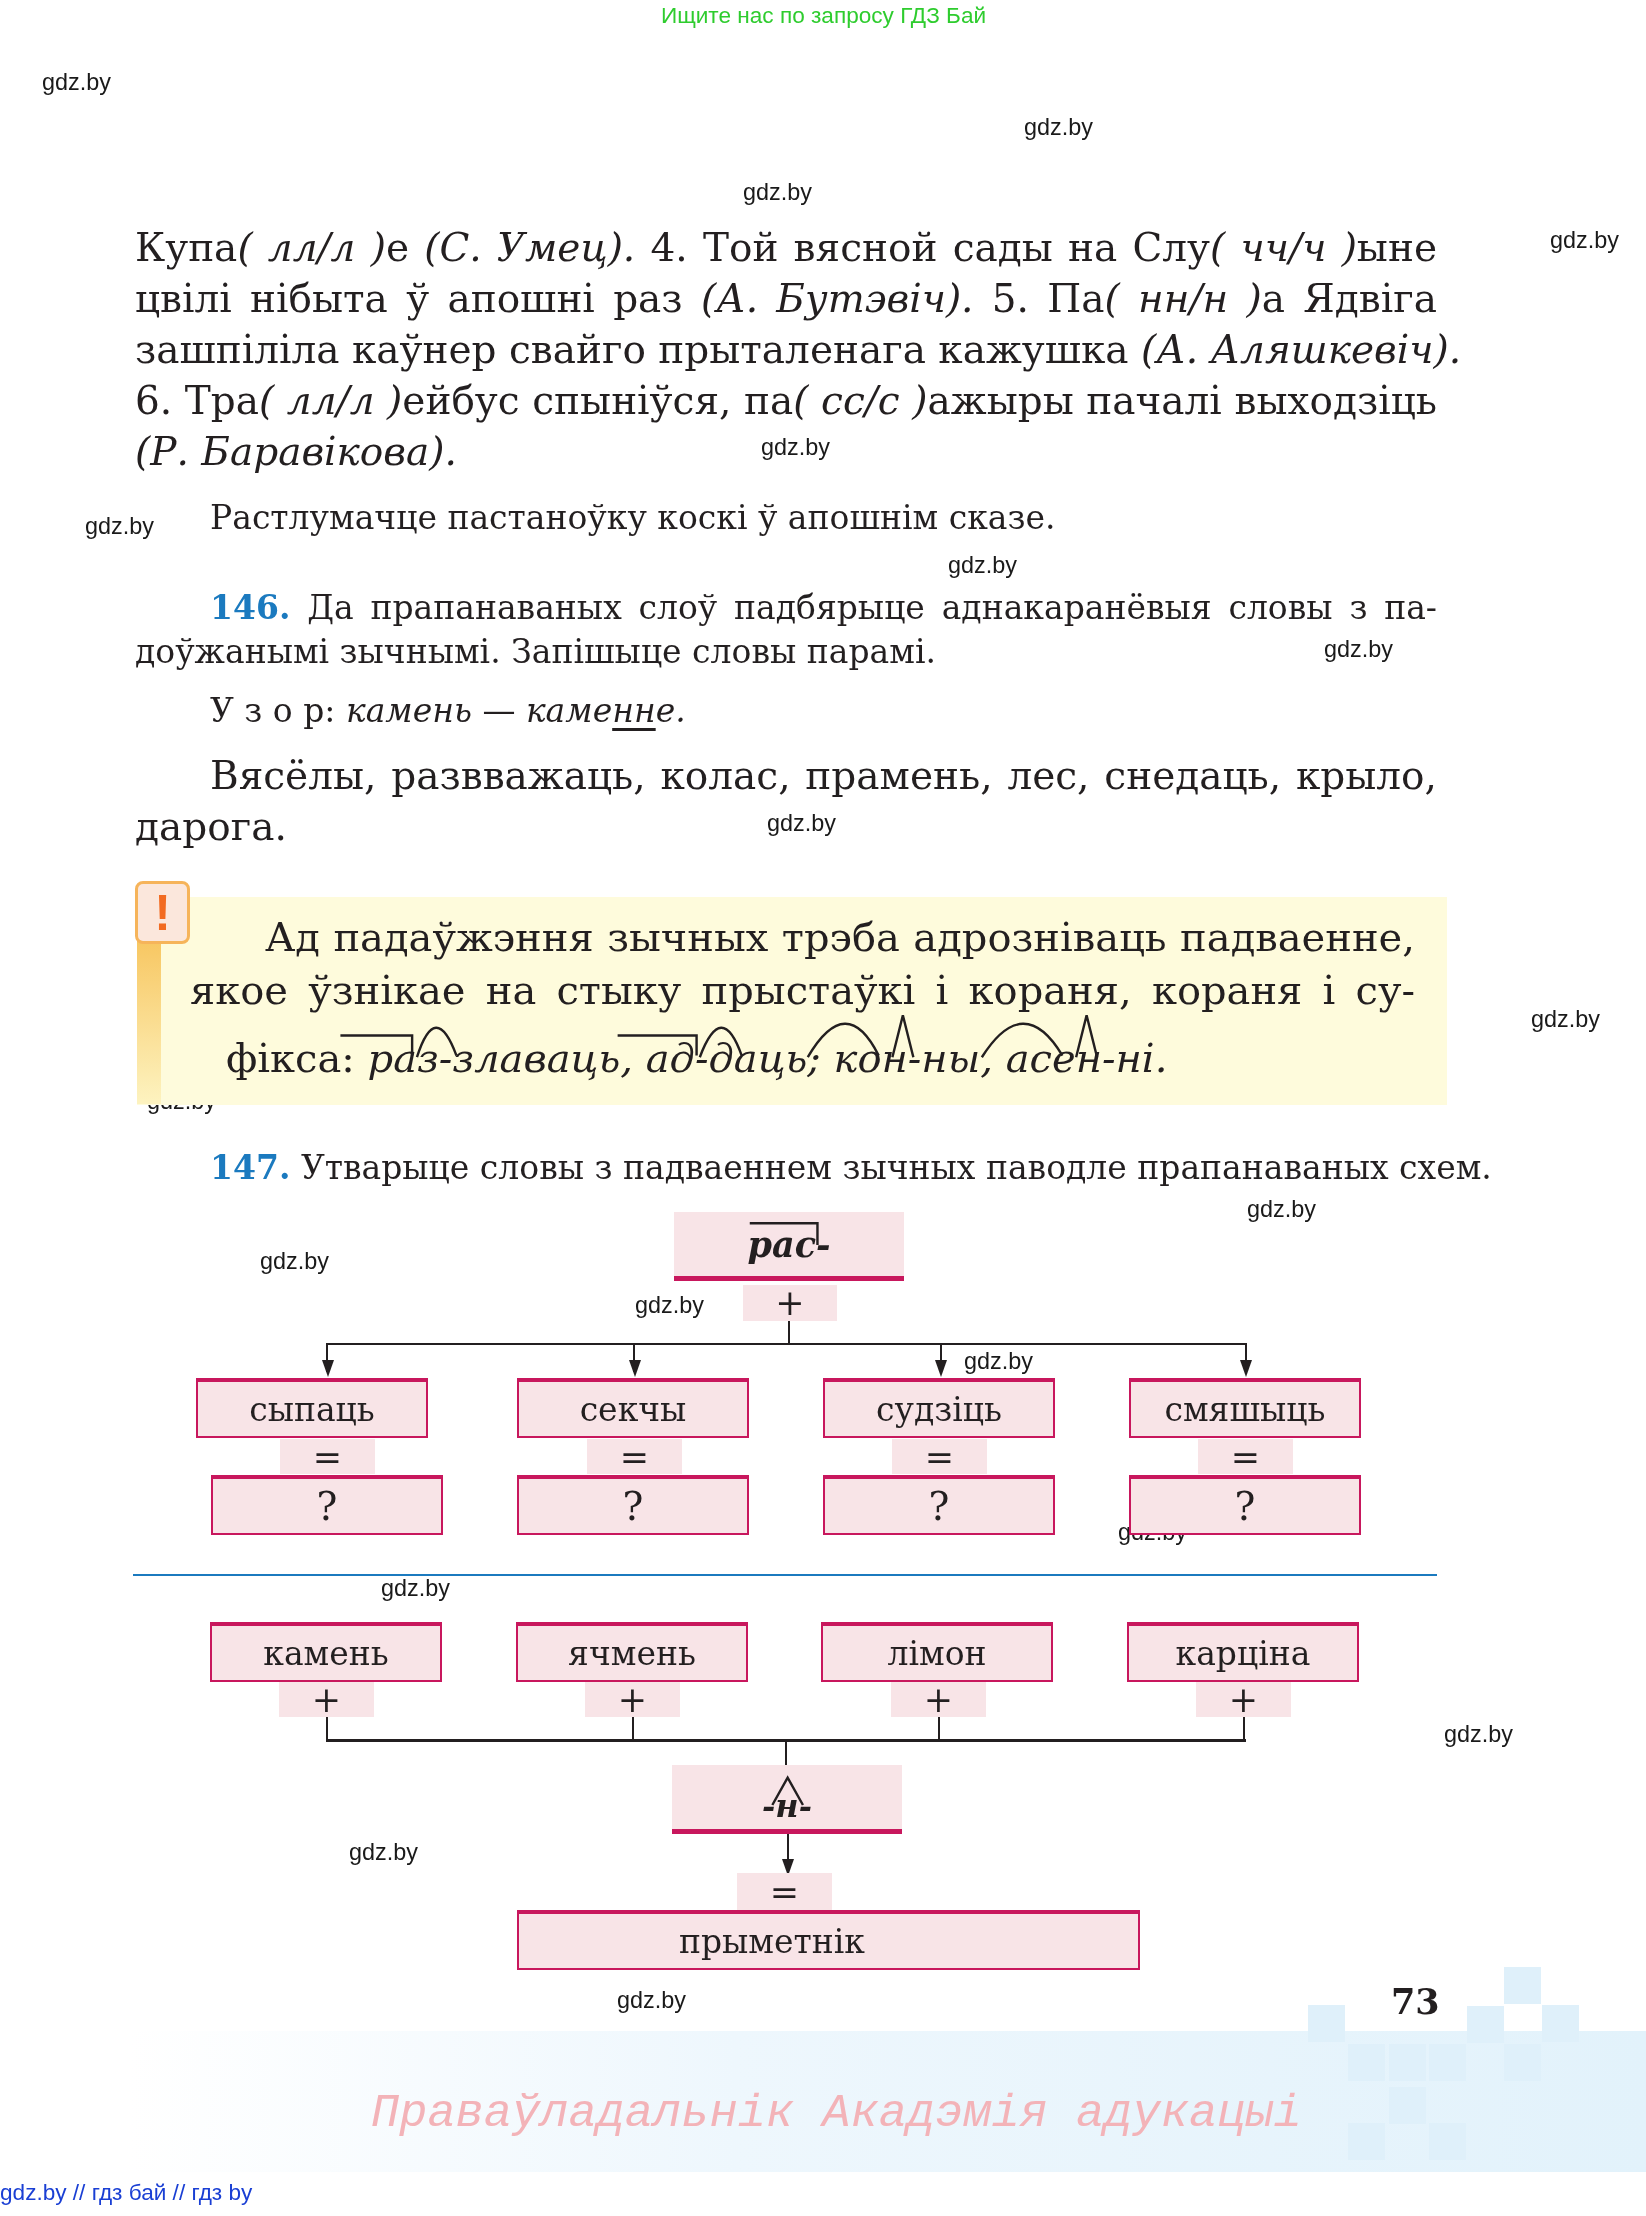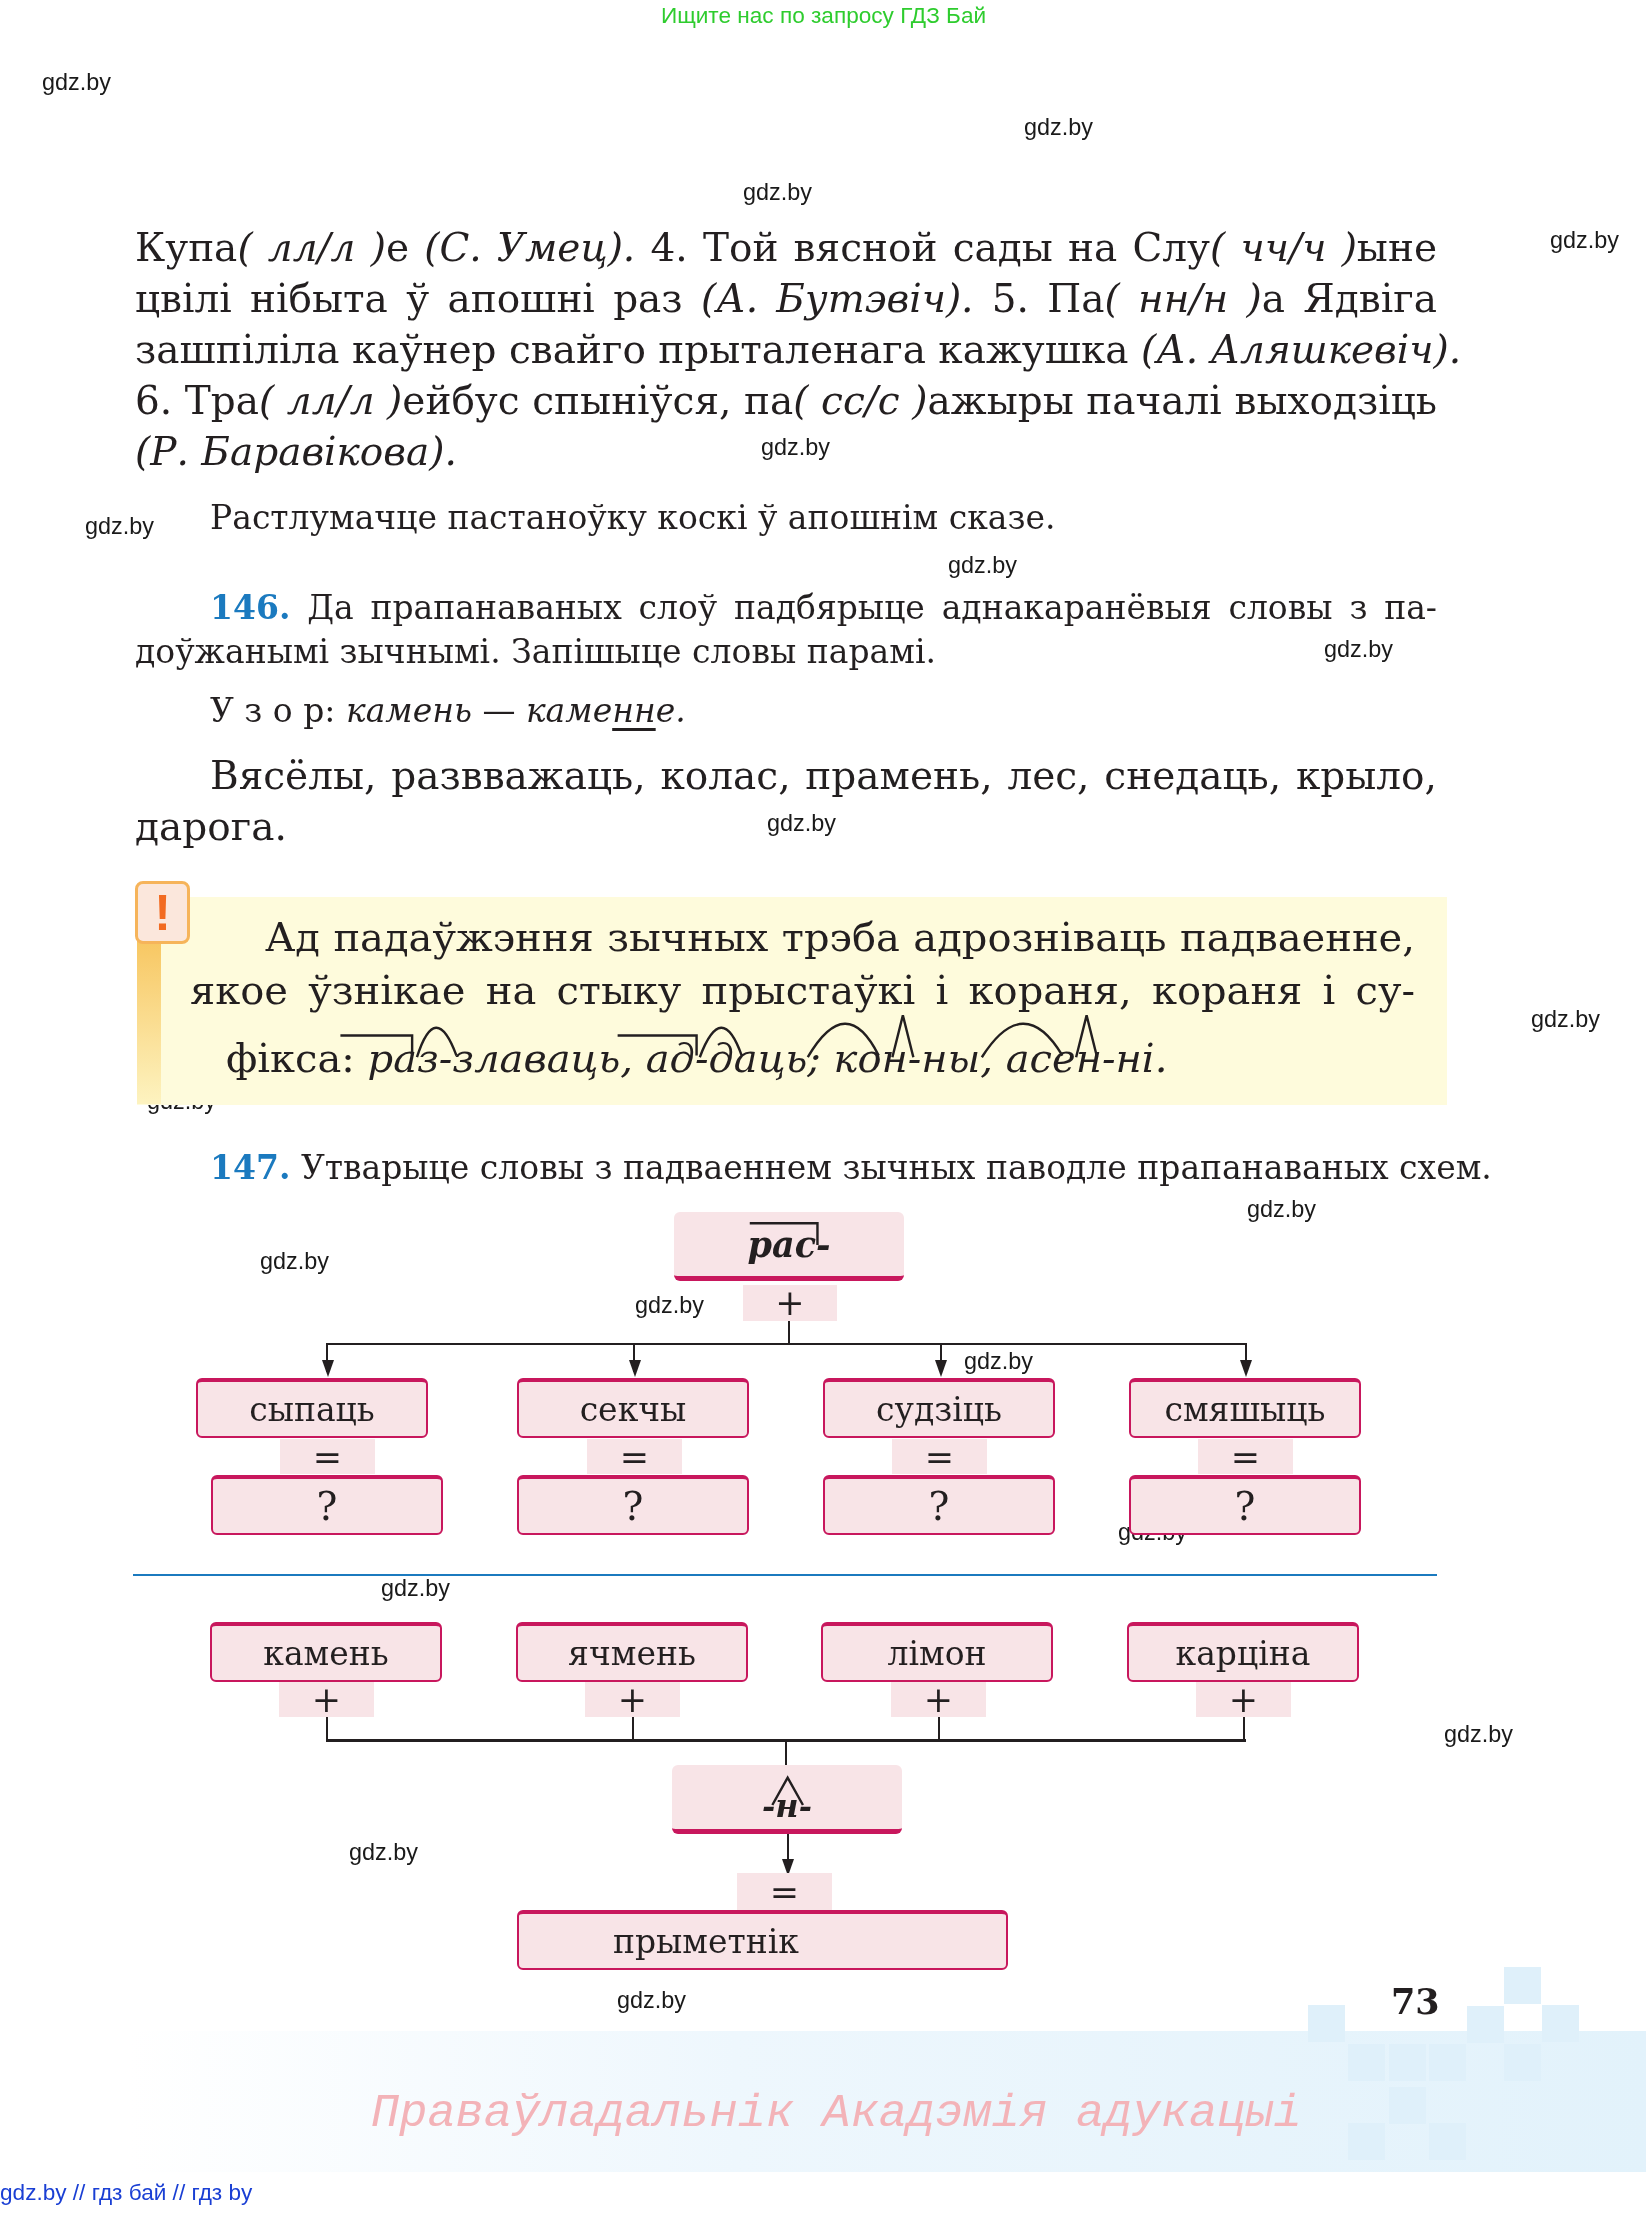--- a/index.html
+++ b/index.html
@@ -19,21 +19,21 @@
   .rule-bar { position:absolute; left:137px; top:927px; width:24px; height:177px;
               background:linear-gradient(#f7c35a, #fdf3c0); }
   .excl { position:absolute; left:135px; top:881px; width:55px; height:63px; border-radius:8px;
           background:#fbe7dc; border:3.2px solid #f6b45a; box-sizing:border-box;
           display:flex; align-items:center; justify-content:center;
           font-family:"Liberation Sans", sans-serif; font-weight:bold; font-size:50px; color:#f26b21; }
   .rule-text { position:absolute; left:190px; top:911px; width:1225px; font-size:40px; line-height:53px; }
   .rule-text .ln { display:block; white-space:nowrap; text-align:justify; text-align-last:justify; }
   .rule-text .ln.last { text-align-last:left; margin-top:14.5px;margin-left:36px; }
   .bx { position:absolute; background:#f8e4e7; box-sizing:border-box; display:flex; align-items:center; justify-content:center;
-        font-size:33px; color:#231f20;border-radius:6px; }
+        font-size:33px; color:#231f20; }
   .bx.full { border:2.4px solid #c8175d; border-top:4.8px solid #c8175d; }
   .bx.bot { border-bottom:5.6px solid #c8175d; }
   .op { position:absolute; background:#f8e4e7; display:flex; align-items:center; justify-content:center; font-size:35px; }
   .line { position:absolute; background:#231f20; }
   .arrow { position:absolute; width:0; height:0; border-left:6.4px solid transparent; border-right:6.4px solid transparent; border-top:17.7px solid #231f20; }
   .divider { position:absolute; left:133px; top:1574px; width:1304px; height:2.4px; background:#1b7abf; }
   .footer-grad { position:absolute; left:129px; top:2031px; width:1518px; height:141px;
                  background:linear-gradient(90deg, #ffffff 0%, #eef7fd 40%, #e2f2fb 100%); }
   .sq { position:absolute; width:37px; height:37px; background:#dff0fa; }
   .copyright { position:absolute; left:371px; top:2087px; font-family:Liberation Mono, monospace; font-style:italic;
@@ -189,21 +189,21 @@
 <div class="bx bot" style="left:672px;top:1765px;width:230px;height:69px;font-weight:bold;font-style:italic;font-size:32px;padding-top:17.7px">
     <span>-н-</span>
   </div>
 <svg class="marks" width="1647" height="2216" viewBox="0 0 2043 2750">
     <polyline points="958,2240 977,2206 996,2240" stroke="#231f20" stroke-width="3" fill="none"></polyline>
   </svg>
 <div class="line" style="left:787px;top:1834px;width:2.4px;height:32px"></div>
 <div class="arrow" style="left:782px;top:1859px"></div>
 
 <div class="op" style="left:737px;top:1873px;width:95px;height:37px">=</div>
-<div class="bx full" style="left:517px;top:1910px;width:491px;height:60px;padding-right:113px">прыметнік</div>
+<div class="bx full" style="left:517px;top:1910px;width:623px;height:60px;padding-right:113px">прыметнік</div>
 
 <div class="footer-grad"></div>
 <div class="sq" style="left:1308px;top:2005px"></div>
 <div class="sq" style="left:1467px;top:2006px"></div>
 <div class="sq" style="left:1504px;top:1967px"></div>
 <div class="sq" style="left:1542px;top:2005px"></div>
 <div class="sq" style="left:1348px;top:2044px"></div>
 <div class="sq" style="left:1389px;top:2044px"></div>
 <div class="sq" style="left:1429px;top:2044px"></div>
 <div class="sq" style="left:1504px;top:2044px"></div>

